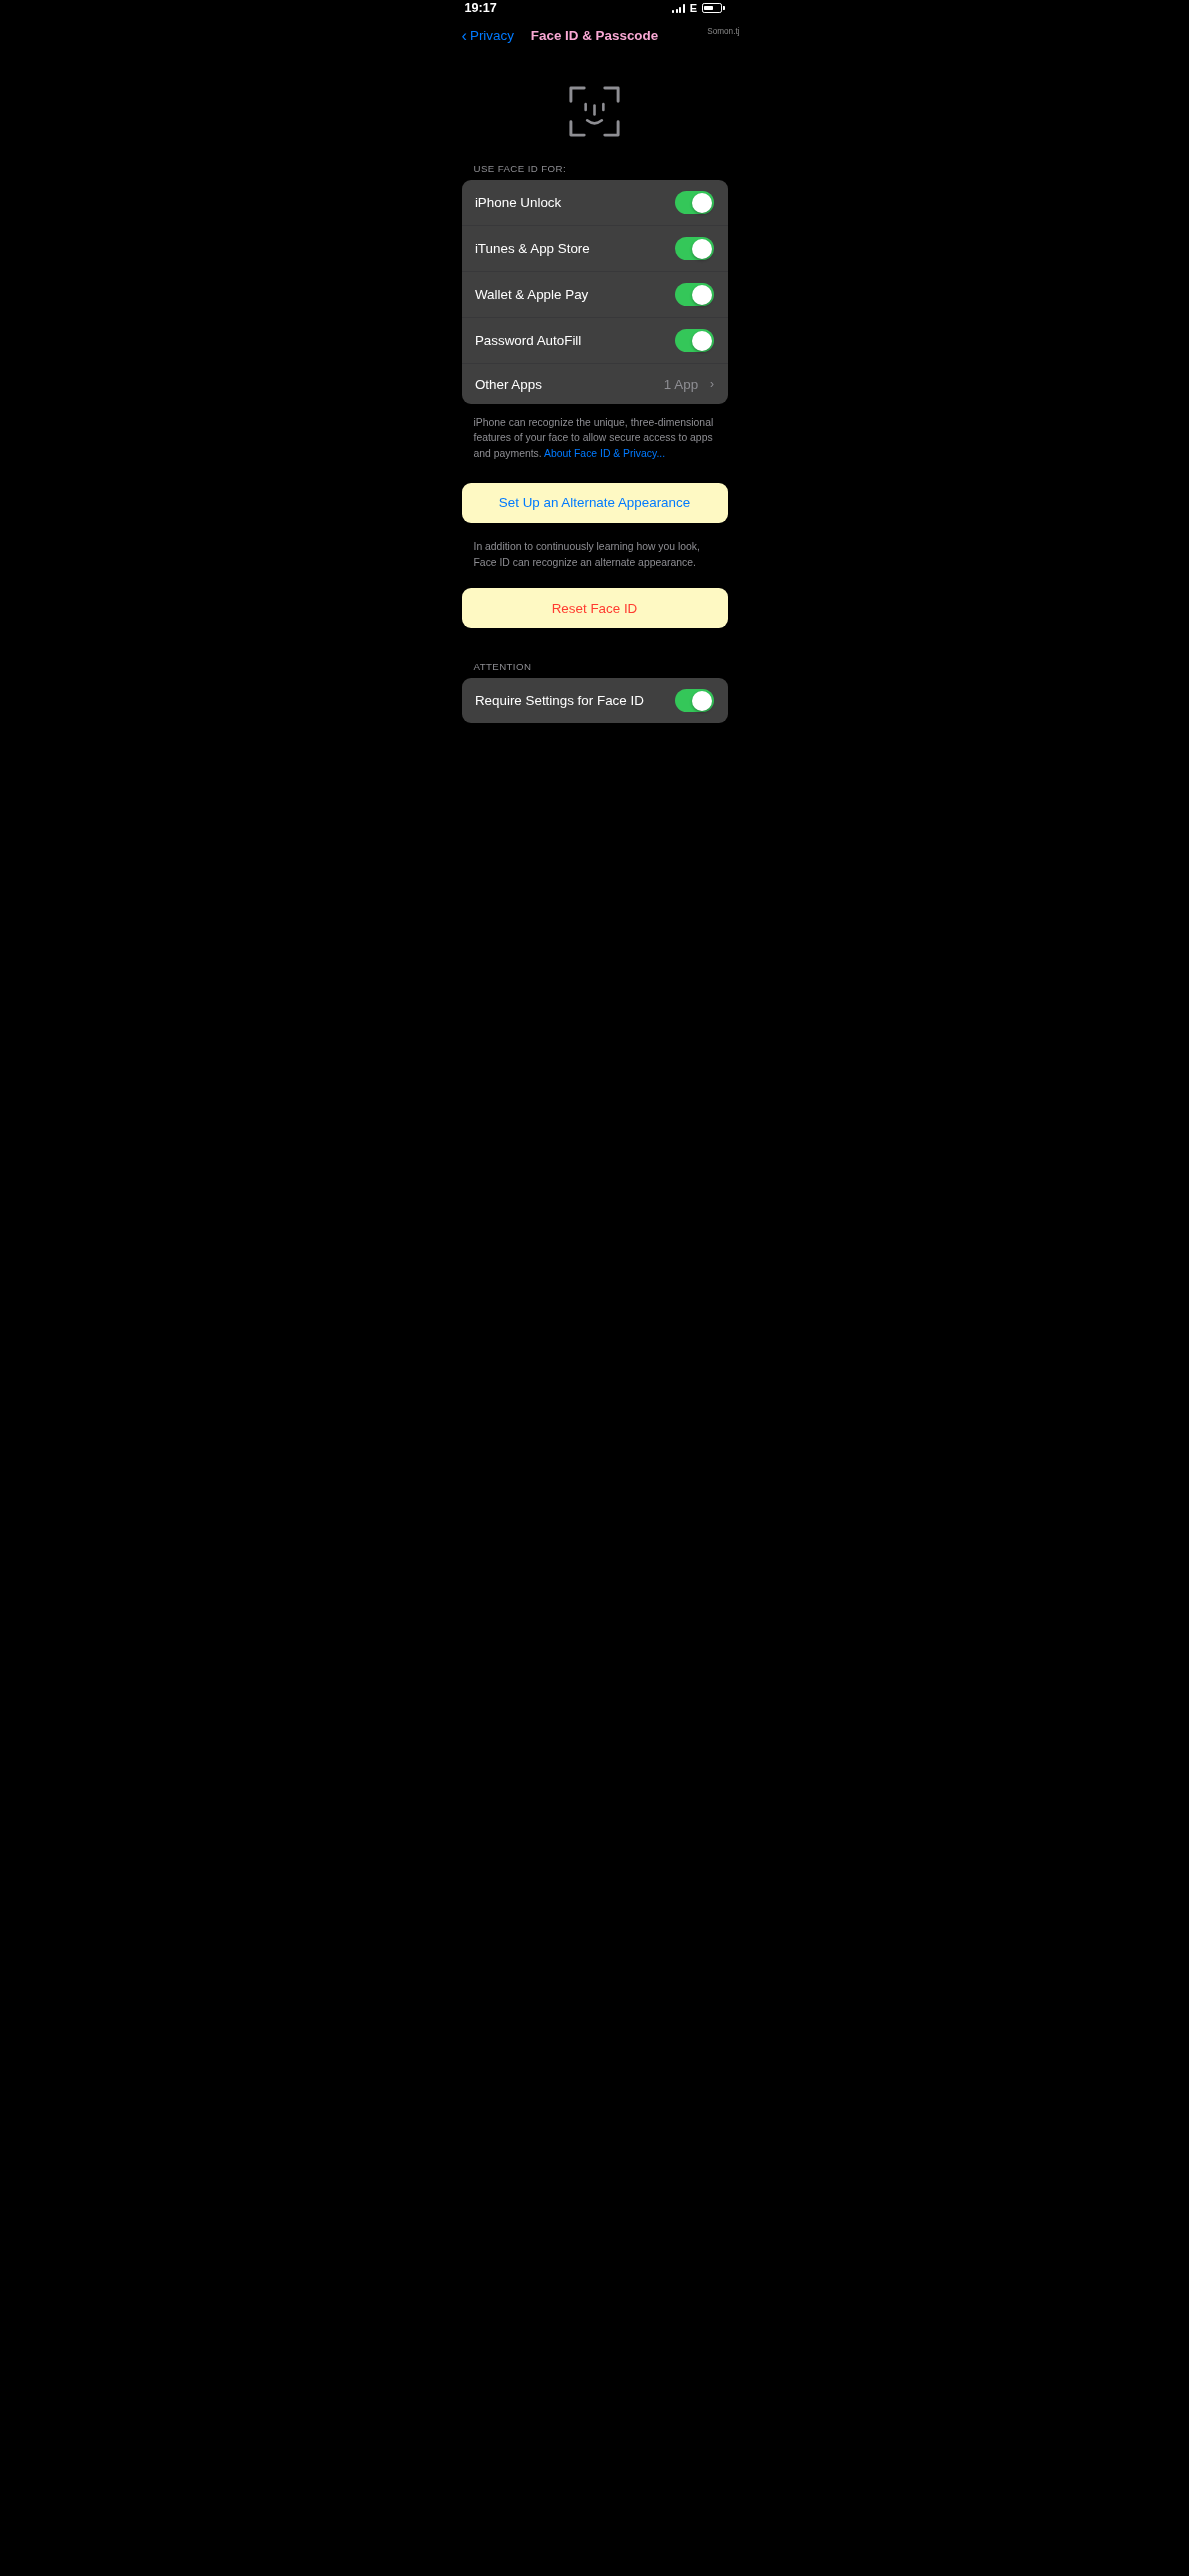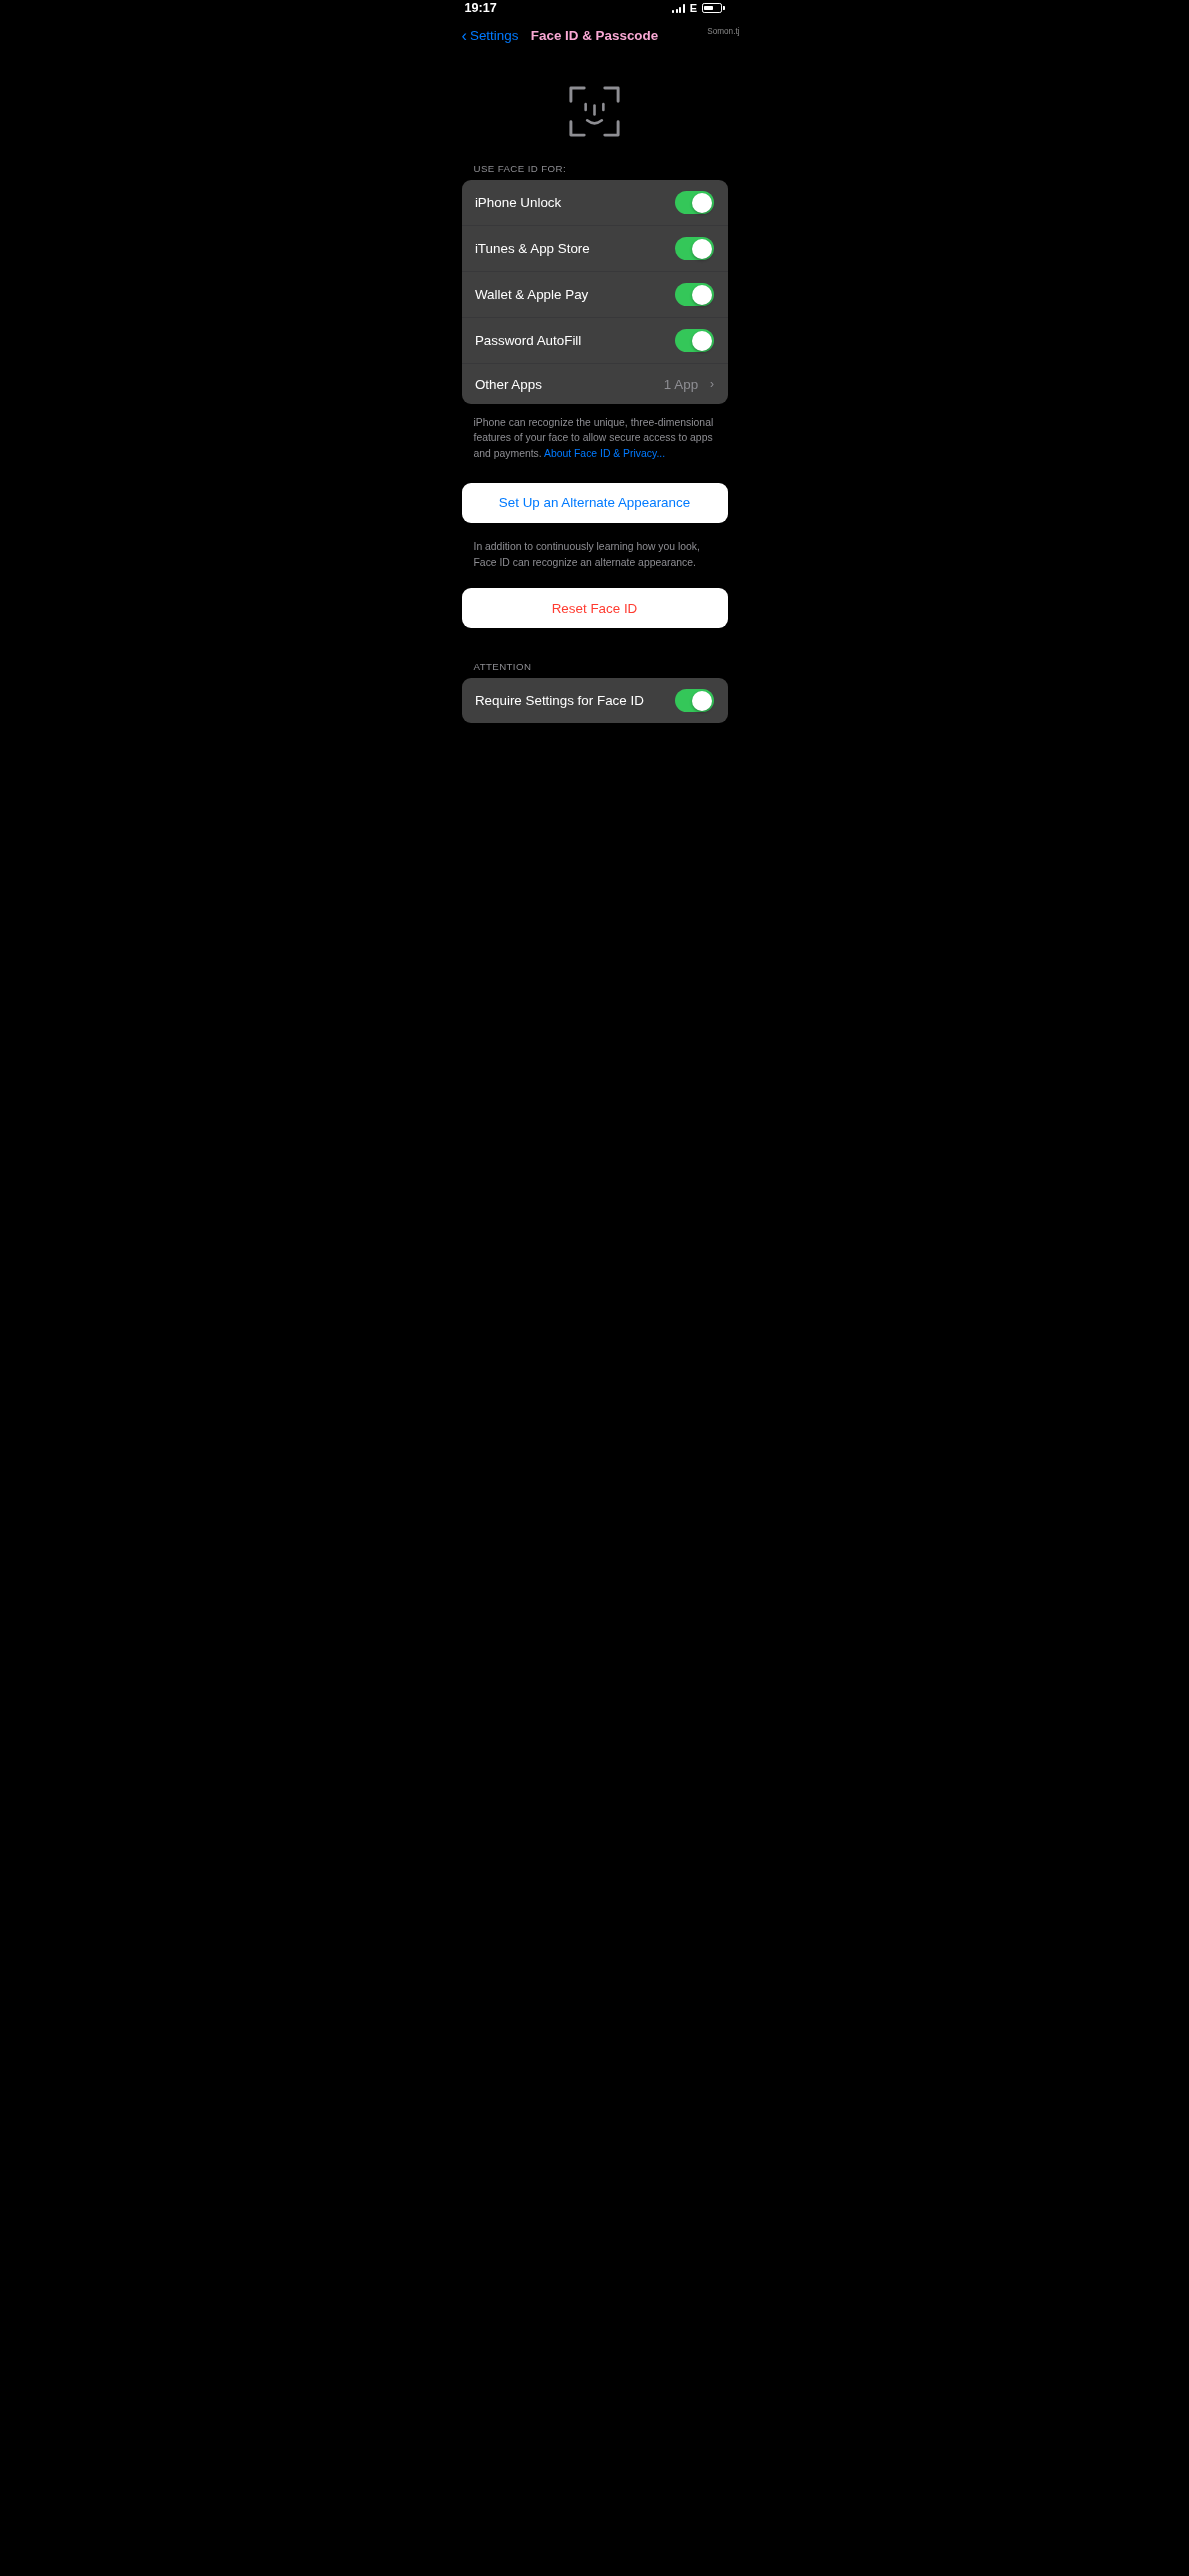--- a/index.html
+++ b/index.html
@@ -198,21 +198,21 @@
       line-height: 1.5;
       padding: 10.4px 24px 21px;
     }
     .description-text a {
       color: #007AFF;
       text-decoration: none;
     }
 
     
     .action-group {
-      background: #ffffff;
+      background: #fef9c3;
       border-radius: 9px;
       margin: 0 12px 9px;
       overflow: hidden;
     }
     .action-btn {
       display: flex;
       align-items: center;
       justify-content: center;
       padding: 12px 13.4px;
       cursor: pointer;
@@ -259,21 +259,21 @@
     </div>
   </div>
 </div>
 <div style="position:relative; height:0;">
   <span class="somon-watermark">Somon.tj</span>
 </div>
 
 <div class="nav-bar">
   <div class="back-btn">
     <span class="back-chevron">‹</span>
-    <span class="back-label">Settings</span>
+    <span class="back-label">Privacy</span>
   </div>
   <span class="nav-title">Face ID &amp; Passcode</span>
 </div>
 
 <div class="faceid-icon-container">
   <div class="faceid-icon">
     <svg width="59" height="59" viewBox="0 0 80 80" fill="none" xmlns="http://www.w3.org/2000/svg">
 
       <path d="M8 26 L8 8 L26 8" stroke="#8e8e93" stroke-width="4" stroke-linecap="round" stroke-linejoin="round" fill="none"></path>
 

